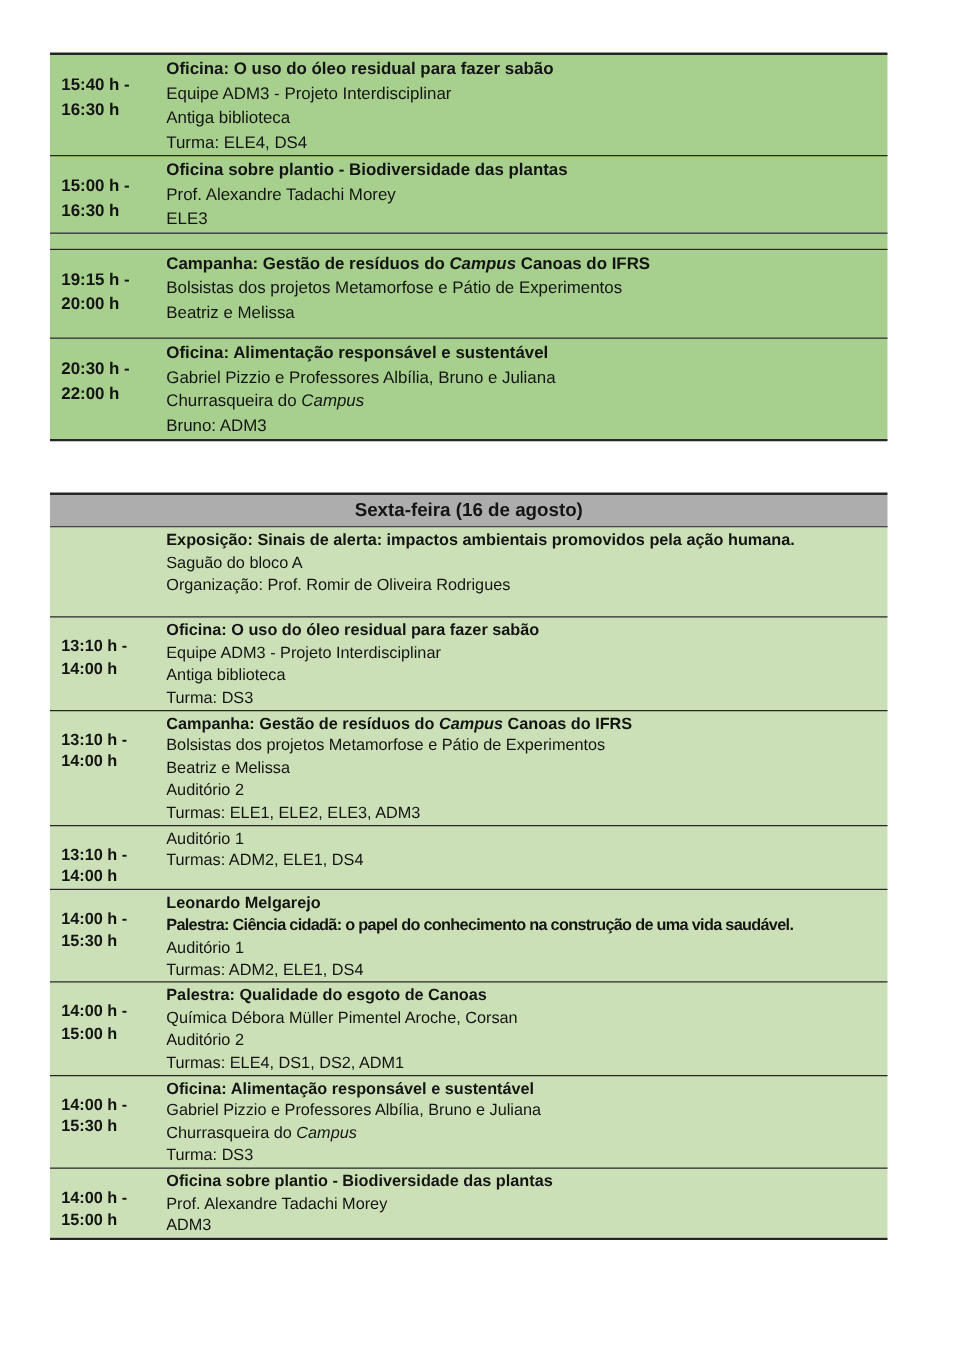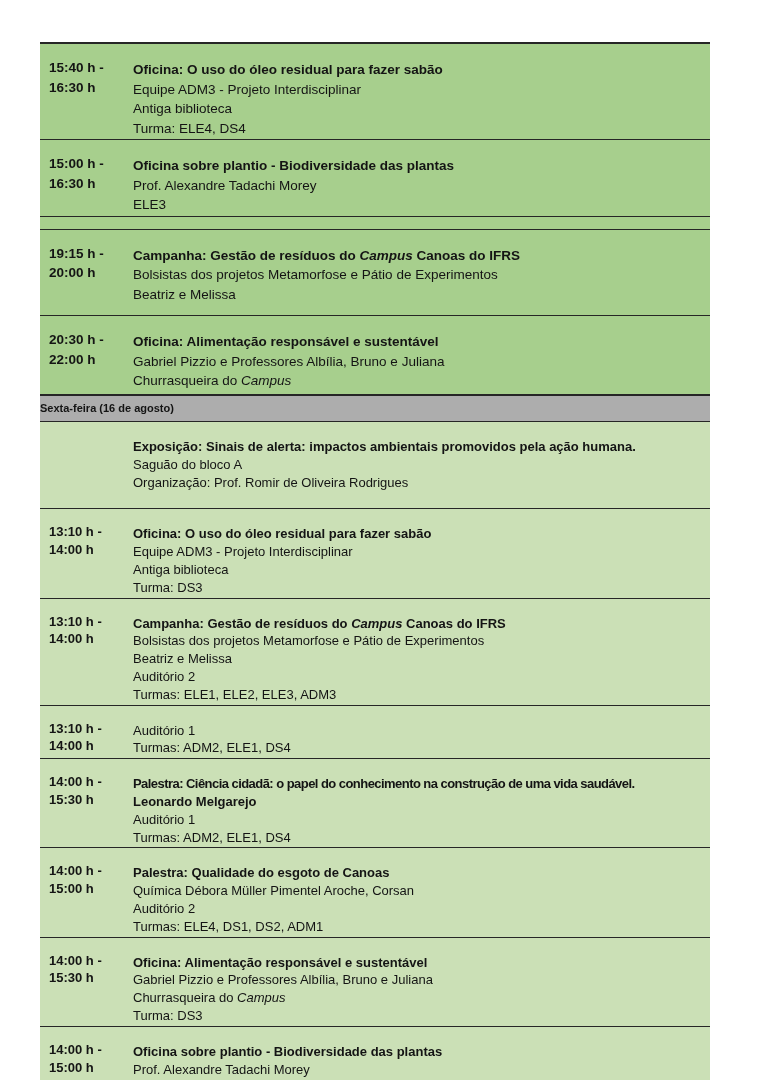--- a/index.html
+++ b/index.html
@@ -23,32 +23,32 @@
   .t1 .row{background:var(--green1,#a7cf8d);}
   .t2 .row{background:var(--green2,#cbe0b6);}
   .row + .row{border-top:1.5px solid var(--border,#262626);}
   .row.spacer{height:12px;}
   .cell{box-sizing:border-box;}
   .time{
     width:93px;flex:0 0 93px;
     padding:14px 0 1px 9px;
     font-weight:bold;
   }
-  .content{flex:1;padding:16px 0 1px 0;overflow:hidden;}
+  .content{flex:1;padding:1px 0 1px 0;overflow:hidden;}
   .t1 .time,.t1 .line{font-size:13.5px;line-height:19.5px;}
   .t2 .time,.t2 .line{font-size:13px;line-height:17.8px;}
   .line{white-space:nowrap;}
   .line.b{font-weight:bold;}
   .line.tight{letter-spacing:-0.55px;}
   .line.blankA{height:10px;}
   .line.blankB{height:16px;}
   .day-header{
     background:var(--header-bg,#adadad);
     height:25px;line-height:25px;
-    font-weight:bold;font-size:11px;
+    text-align:center;font-weight:bold;font-size:15px;
     border-bottom:1.5px solid var(--border,#262626);
   }
   em{font-style:italic;}
 </style>
 </head>
 <body>
 
 <div class="page">
 
   <div class="table t1">
@@ -162,22 +162,22 @@
         <div class="line">Turmas: ADM2, ELE1, DS4</div>
       </div>
     </div>
 
     <div class="row">
       <div class="cell time">
         <div>14:00 h -</div>
         <div>15:30 h</div>
       </div>
       <div class="cell content">
+        <div class="line b">Leonardo Melgarejo</div>
         <div class="line b tight">Palestra: Ciência cidadã: o papel do conhecimento na construção de uma vida saudável.</div>
-        <div class="line b">Leonardo Melgarejo</div>
         <div class="line">Auditório 1</div>
         <div class="line">Turmas: ADM2, ELE1, DS4</div>
       </div>
     </div>
 
     <div class="row">
       <div class="cell time">
         <div>14:00 h -</div>
         <div>15:00 h</div>
       </div>

